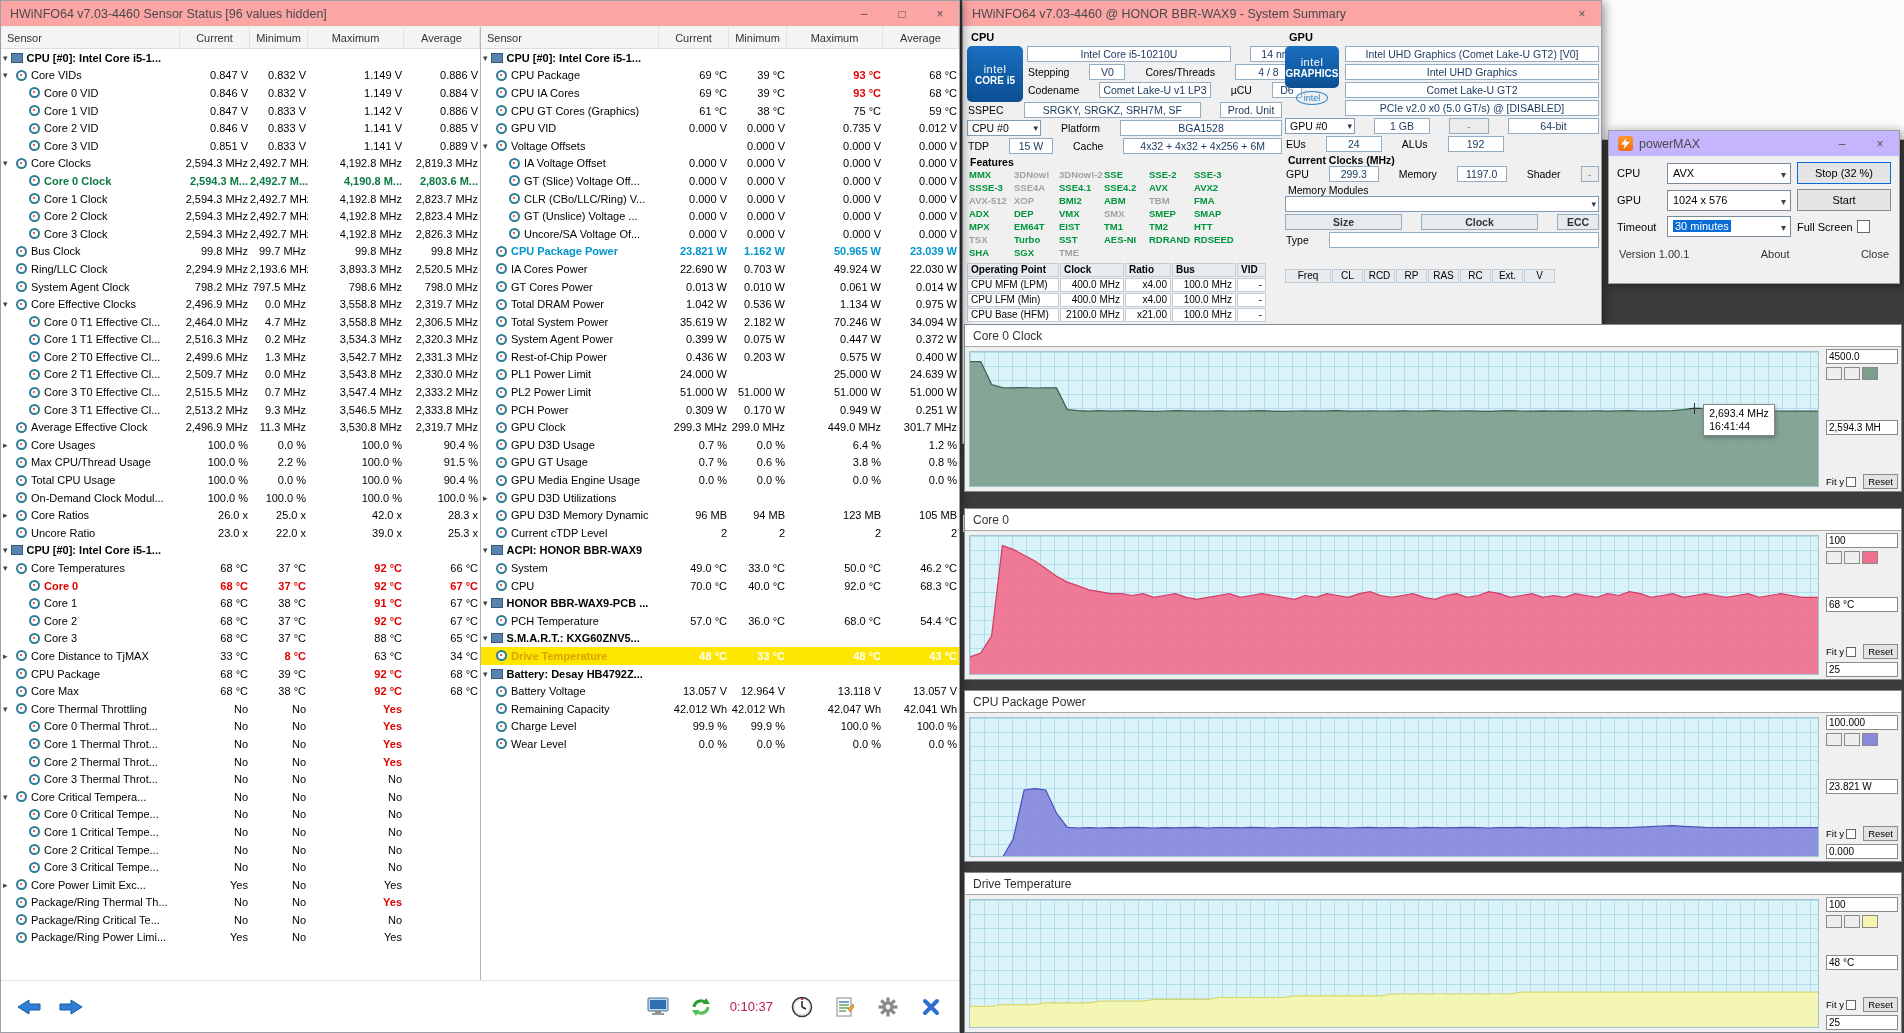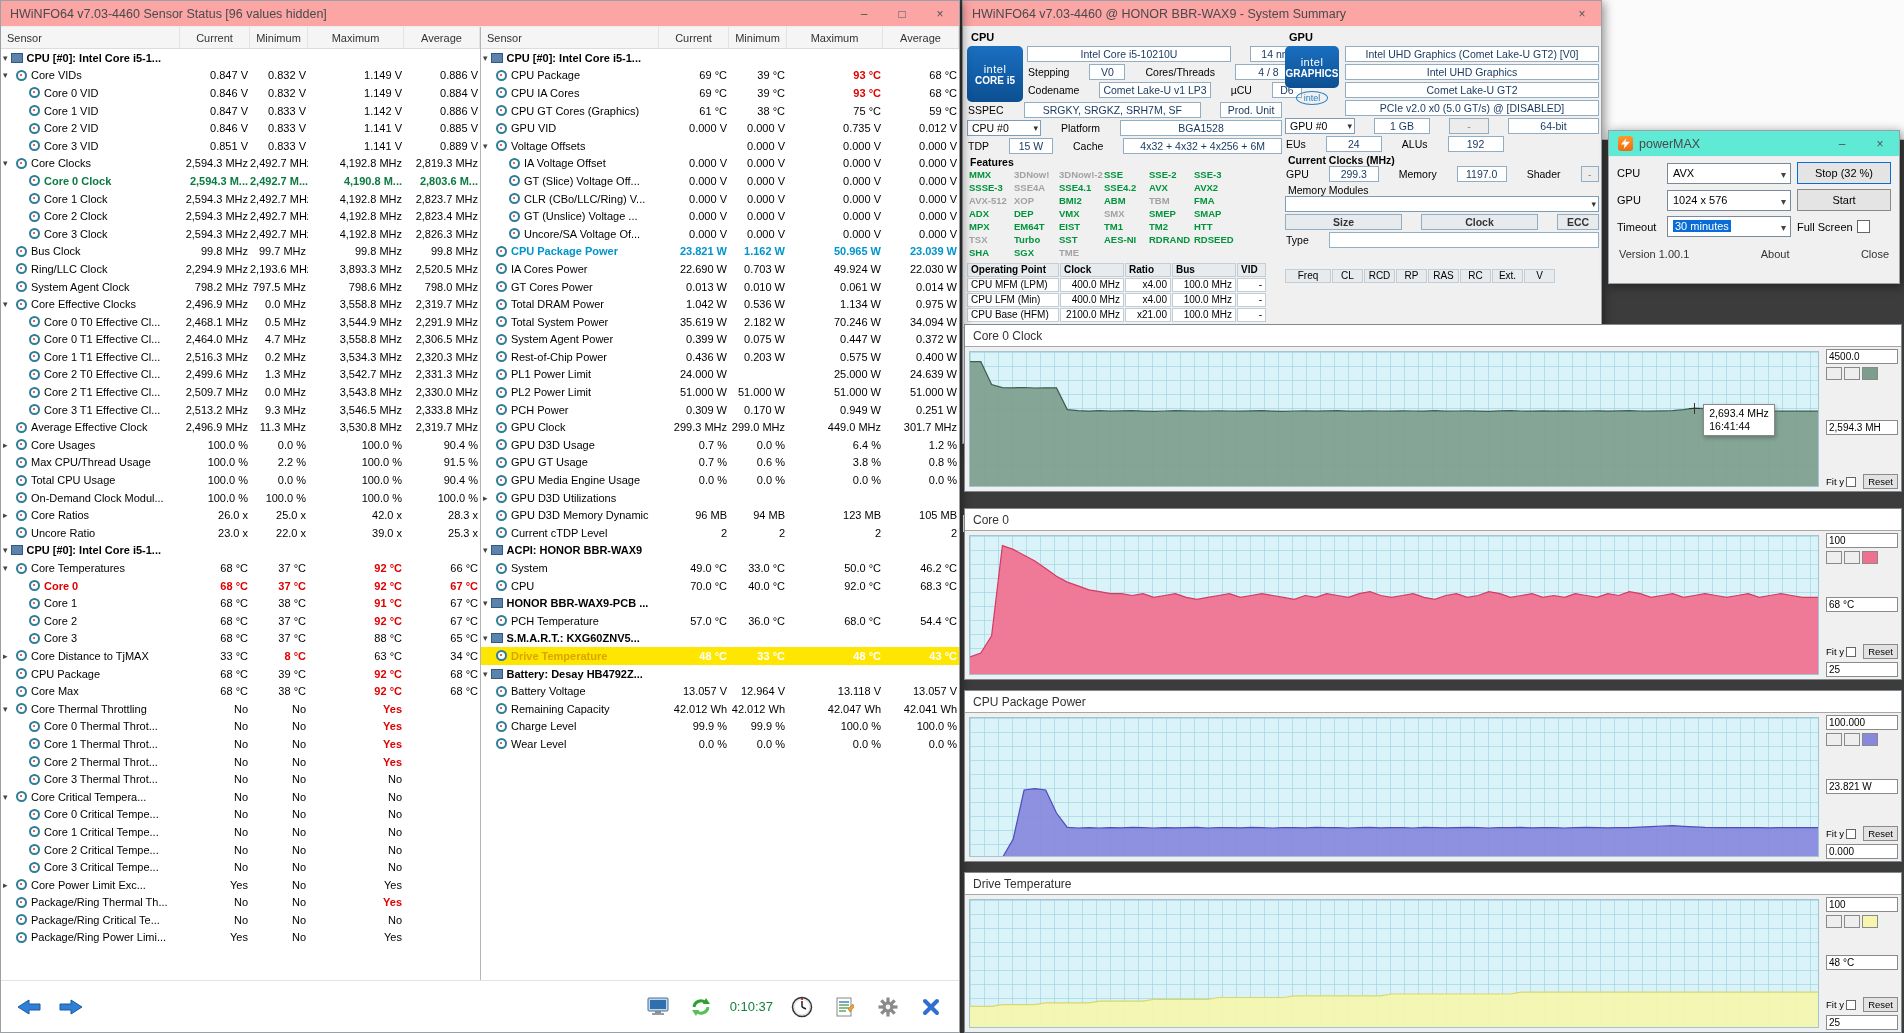--- a/index.html
+++ b/index.html
@@ -35,21 +35,21 @@
 .st-red{color:#e00000;font-weight:bold}
 .st-blue{color:#0095cc;font-weight:bold}
 .st-yellow{background:#ffe600;font-weight:bold}
 .st-yellow .lbl{color:#d9a400}
 .st-yellow .cell{color:#fff}
 .cell.red{color:#e00000;font-weight:bold}
 .stoolbar{position:absolute;left:0;right:0;bottom:0;height:52px;border-top:1px solid #e3e3e3;display:flex;align-items:center;padding:0 10px;background:#fff}
 .tbtn{width:36px;height:30px;display:flex;align-items:center;justify-content:center}
 .tb-left{display:flex;gap:6px}
 .tb-right{margin-left:auto;display:flex;align-items:center;gap:7px}
-.elapsed{font-size:13px;color:#15803d;margin:0 4px}
+.elapsed{font-size:13px;color:#be185d;margin:0 4px}
 
 #summary-win{left:962px;top:0;width:640px;height:444px;z-index:5;background:#f0f0f0}
 .sum-body{position:relative;height:calc(100% - 26px);font-size:10.5px;background:#f0f0f0}
 .sum-col{position:absolute;top:2px}
 .col-cpu{left:4px;width:315px}
 .col-gpu{left:322px;width:314px}
 .grp-label{font-weight:bold;font-size:11px;margin:2px 0 3px 4px}
 .fr{display:flex;align-items:center;gap:19px;margin-bottom:2px}
 .flabel{white-space:nowrap;padding:0 1px}
 .fbox{border:1px solid #93aec2;background:#fff;color:#16375e;height:16px;line-height:14px;text-align:center;padding:0 3px;overflow:hidden;white-space:nowrap}
@@ -73,21 +73,21 @@
 .optable .num{text-align:right}
 .timing{display:flex;gap:1px;margin-top:21px}
 .timing span{border:1px solid #c3cdd6;background:#e7ebee;font-size:10px;padding:0 3px;height:14px;line-height:12px;text-align:center;width:31px}
 .timing span.tw{width:46px}
 .sum-footer{position:absolute;left:0;right:0;top:300px;height:22px;background:#e9e9e9;border-top:1px solid #cfcfcf;display:flex;align-items:center}
 .sum-footer .ftxt{margin-left:376px;font-size:11px;color:#222}
 .fragrow{position:absolute;left:0;right:0;top:488px;height:17px;background:#f0f0f0;display:flex;align-items:center;gap:2px;padding-left:80px}
 .fragrow span{border:1px solid #a8b8c4;background:#fff;font-size:9.5px;padding:0 3px;height:14px;line-height:12px;min-width:22px;text-align:center;color:#333}
 
 #pm-win{left:1608px;top:130px;width:292px;height:154px;z-index:30;background:#f0f0f0}
-#pm-win .titlebar{background:#5eead4}
+#pm-win .titlebar{background:#c4b5fd}
 .pm-ic{width:15px;height:15px;background:linear-gradient(#ff9a2a,#f06a10);border-radius:3px;display:flex;align-items:center;justify-content:center;margin-right:6px;flex:0 0 auto}
 .pm-row{display:flex;align-items:center;gap:6px;margin:5px 8px 0}
 .pm-lbl{width:44px;font-size:11px}
 .pm-combo{flex:1;height:21px;line-height:19px;border:1px solid #7a8a99;background:#fff;padding:0 16px 0 5px;position:relative;font-size:11px;overflow:hidden}
 .pm-combo::after{content:"▾";position:absolute;right:4px;top:1px;color:#444;font-size:10px}
 .pm-combo .sel{background:#0a6cd6;color:#fff;padding:0 2px}
 .pm-btn{width:94px;height:22px;border:1px solid #8a8a8a;background:#e4e4e4;font-size:11px;display:flex;align-items:center;justify-content:center;flex:0 0 auto}
 .pm-btn.primary{border-color:#0a6cd6}
 .cb{width:13px;height:13px;border:1px solid #666;background:#fff;flex:0 0 auto}
 .pm-foot{display:flex;align-items:center;margin:11px 10px 0;font-size:11px;color:#333;justify-content:space-between}
@@ -267,29 +267,20 @@
             <span class="gauge"></span>
             <span class="lbl">Core Effective Clocks</span>
             <span class="cell v0">2,496.9 MHz</span>
             <span class="cell v1">0.0 MHz</span>
             <span class="cell v2">3,558.8 MHz</span>
             <span class="cell v3">2,319.7 MHz</span>
           </div>
           <div class="srow">
             <span class="tree" style="width: 26px;"></span>
             <span class="gauge"></span>
-            <span class="lbl">Core 0 T0 Effective Cl...</span>
-            <span class="cell v0">2,468.1 MHz</span>
-            <span class="cell v1">0.5 MHz</span>
-            <span class="cell v2">3,544.9 MHz</span>
-            <span class="cell v3">2,291.9 MHz</span>
-          </div>
-          <div class="srow">
-            <span class="tree" style="width: 26px;"></span>
-            <span class="gauge"></span>
             <span class="lbl">Core 0 T1 Effective Cl...</span>
             <span class="cell v0">2,464.0 MHz</span>
             <span class="cell v1">4.7 MHz</span>
             <span class="cell v2">3,558.8 MHz</span>
             <span class="cell v3">2,306.5 MHz</span>
           </div>
           <div class="srow">
             <span class="tree" style="width: 26px;"></span>
             <span class="gauge"></span>
             <span class="lbl">Core 1 T1 Effective Cl...</span>
@@ -308,20 +299,29 @@
             <span class="cell v3">2,331.3 MHz</span>
           </div>
           <div class="srow">
             <span class="tree" style="width: 26px;"></span>
             <span class="gauge"></span>
             <span class="lbl">Core 2 T1 Effective Cl...</span>
             <span class="cell v0">2,509.7 MHz</span>
             <span class="cell v1">0.0 MHz</span>
             <span class="cell v2">3,543.8 MHz</span>
             <span class="cell v3">2,330.0 MHz</span>
+          </div>
+          <div class="srow">
+            <span class="tree" style="width: 26px;"></span>
+            <span class="gauge"></span>
+            <span class="lbl">Core 3 T0 Effective Cl...</span>
+            <span class="cell v0">2,515.5 MHz</span>
+            <span class="cell v1">0.7 MHz</span>
+            <span class="cell v2">3,547.4 MHz</span>
+            <span class="cell v3">2,333.2 MHz</span>
           </div>
           <div class="srow">
             <span class="tree" style="width: 26px;"></span>
             <span class="gauge"></span>
             <span class="lbl">Core 3 T1 Effective Cl...</span>
             <span class="cell v0">2,513.2 MHz</span>
             <span class="cell v1">9.3 MHz</span>
             <span class="cell v2">3,546.5 MHz</span>
             <span class="cell v3">2,333.8 MHz</span>
           </div>

